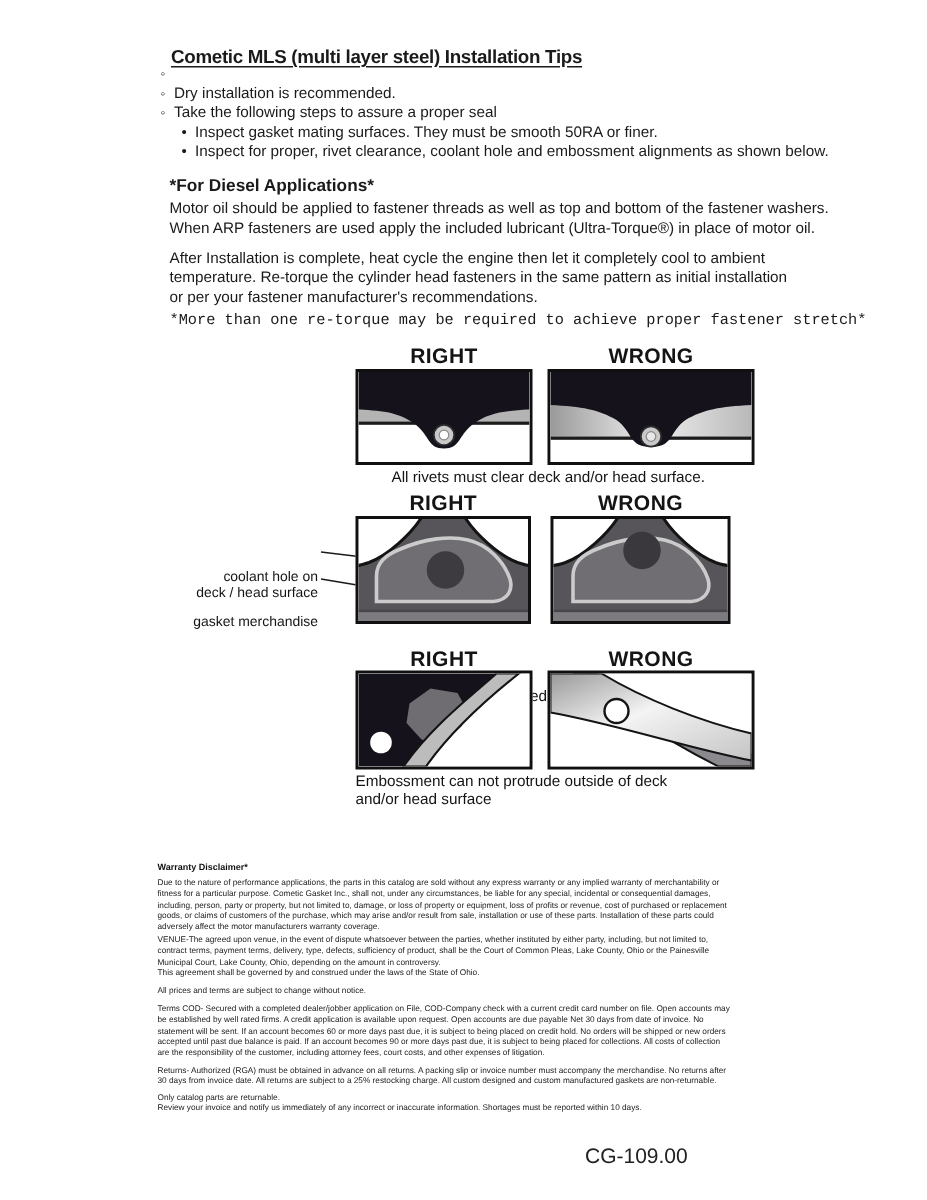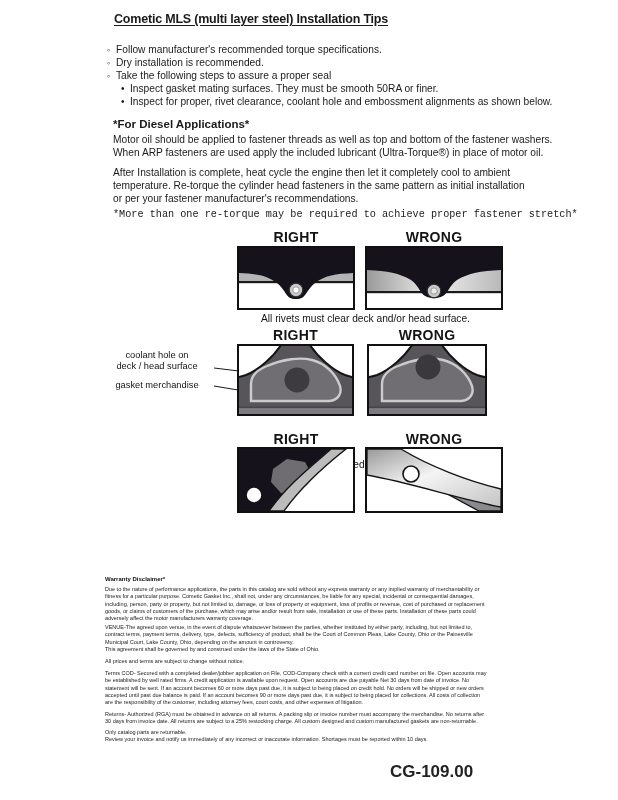--- a/index.html
+++ b/index.html
@@ -17,36 +17,35 @@
   .bullet-row{display:flex;align-items:baseline;white-space:nowrap;font-size:10.2px;}
   .bullet-row .marker{width:9px;font-size:9px;color:#1a1a1a;flex:0 0 auto;}
   .sub .marker{font-size:10px;}
   .body-text{font-size:10.2px;line-height:13px;}
   .pre{white-space:pre-line;}
   .diesel-heading{font-size:11.5px;font-weight:bold;}
   .rw-label{font-size:14px;font-weight:700;letter-spacing:0.3px;text-align:center;color:#141414;}
   .panel{border:2px solid #101010;background:#ffffff;line-height:0;}
   .panel svg{display:block;}
   .caption{font-size:10.2px;line-height:11.5px;color:#141414;}
-  .callout{font-size:9.3px;line-height:10.5px;text-align:center;color:#141414;}
+  .callout{font-size:9.3px;line-height:10.5px;text-align:right;color:#141414;margin-top:29px;}
   .disc{font-size:5.5px;line-height:7.3px;color:#222222;}
   .disc-heading{font-size:6px;font-weight:bold;color:#111111;}
-  .footer-code{font-size:17px;color:#222222;font-weight:bold;}
+  .footer-code{font-size:14px;color:#222222;}
 </style>
 </head>
 <body>
 
 <div class="page">
 
-  <div class="abs title" style="left:114px;top:12px;">Cometic MLS (multi layer steel) Installation Tips</div>
+  <div class="abs title" style="left:114px;top:31px;">Cometic MLS (multi layer steel) Installation Tips</div>
 
   <div class="abs" style="left:107px;top:44px;">
     <div class="bullet-row" style="height:13px;">
       <span class="marker">◦</span>
-      <span>Follow manufacturer's recommended torque specifications.</span>
     </div>
     <div class="bullet-row" style="height:13px;">
       <span class="marker">◦</span>
       <span>Dry installation is recommended.</span>
     </div>
     <div class="bullet-row" style="height:13px;">
       <span class="marker">◦</span>
       <span>Take the following steps to assure a proper seal</span>
     </div>
     <div class="bullet-row sub" style="height:13px;margin-left:14px;">
@@ -163,20 +162,22 @@
             <stop offset="1" stop-color="#c4c4c4"></stop>
         </linearGradient>
       </defs>
       <rect width="134" height="62" fill="#ffffff"></rect>
       <path d="M36,2 C66,26 100,46 134,54 L134,62 L112,62 C76,44 40,20 16,0 L30,0 Z" fill="#8b898d" stroke="#141414" stroke-width="1.3"></path>
       <path d="M34,0 L0,0 L0,26 C45,34 92,50 134,58 L134,40 C100,32 62,17 34,0 Z" fill="url(#g3w)" stroke="#141414" stroke-width="1.3"></path>
       <circle cx="44" cy="25" r="8" fill="#ffffff" stroke="#141414" stroke-width="1.6"></circle>
     </svg>
   </div>
 
+  <div class="abs caption pre" style="left:237px;top:516px;">Embossment can not protrude outside of deck
+and/or head surface</div>
 
   <div class="abs disc-heading" style="left:105px;top:576px;">Warranty Disclaimer*</div>
   <div class="abs disc pre" style="left:105px;top:586px;">Due to the nature of performance applications, the parts in this catalog are sold without any express warranty or any implied warranty of merchantability or
 fitness for a particular purpose.  Cometic Gasket Inc., shall not, under any circumstances, be liable for any special, incidental or consequential damages,
 including, person, party or property, but not limited to, damage, or loss of property or equipment, loss of profits or revenue, cost of purchased or replacement
 goods, or claims of customers of the purchase, which may arise and/or result from sale, installation or use of these parts.  Installation of these parts could
 adversely affect the motor manufacturers warranty coverage.</div>
   <div class="abs disc pre" style="left:105px;top:624px;">VENUE-The agreed upon venue, in the event of dispute whatsoever between the parties, whether instituted by either party, including, but not limited to,
 contract terms, payment terms, delivery, type, defects, sufficiency of product, shall be the Court of Common Pleas, Lake County, Ohio or the Painesville
 Municipal Court, Lake County, Ohio, depending on the amount in controversy.

